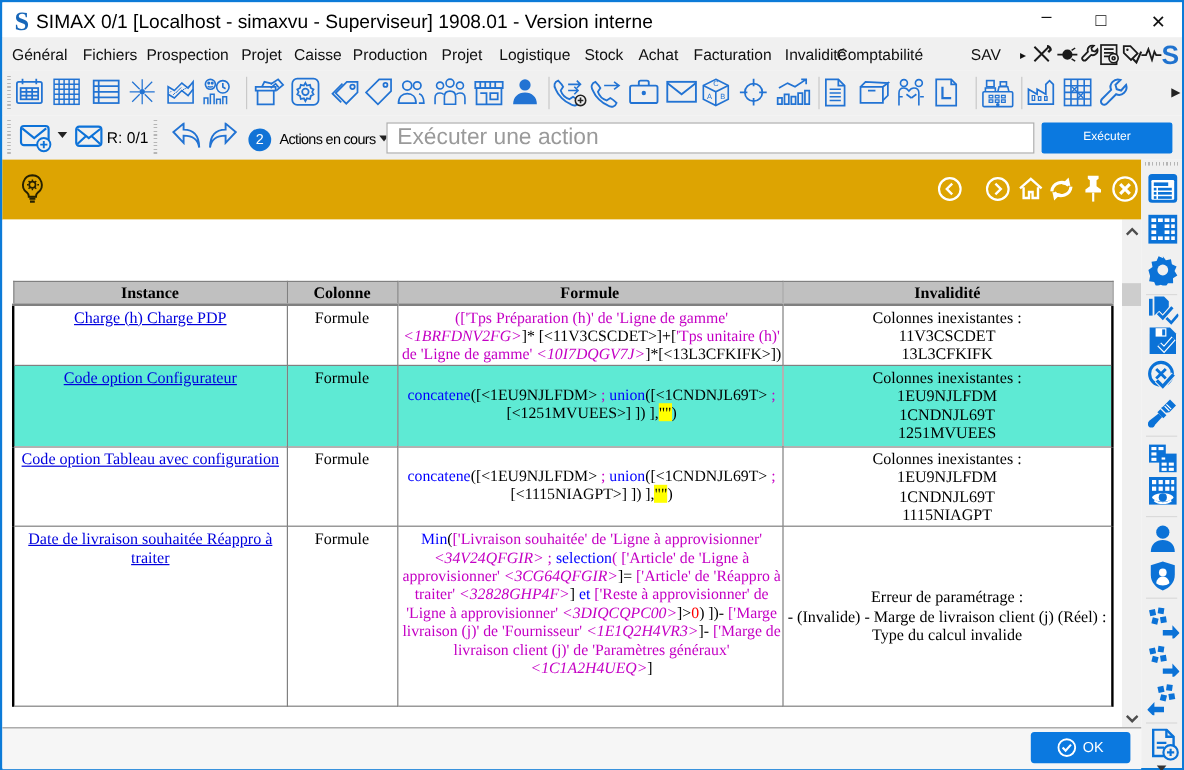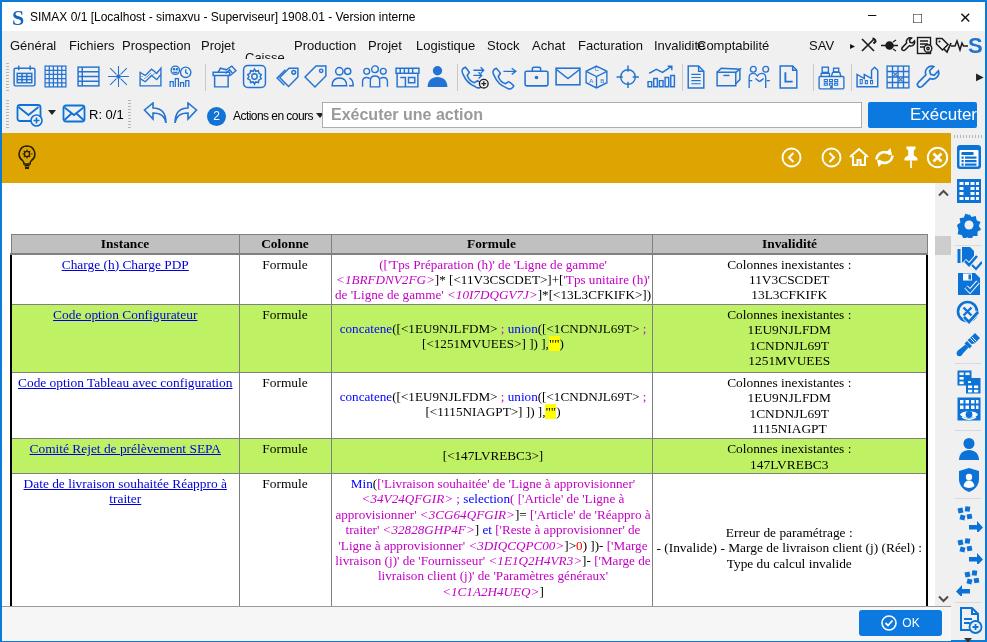--- a/index.html
+++ b/index.html
@@ -3,21 +3,21 @@
 <meta charset="utf-8">
 <style>
   html,body{margin:0;padding:0;}
   body{width:987px;height:642px;overflow:hidden;font-family:"Liberation Sans",sans-serif;}
   #win{position:absolute;left:0;top:0;width:987px;height:642px;background:#fff;
        border-top:2px solid #0c7bd8;border-left:2px solid #0c7bd8;border-right:2px solid #0c7bd8;border-bottom:2px solid #0c7bd8;box-sizing:border-box;}
   .abs{position:absolute;}
   
   #titlebar{left:0;top:0;width:983px;height:29px;background:#fff;}
   #slogo{left:10px;top:3px;font:bold 22px "Liberation Serif",serif;color:#1766b8;}
-  #title{left:28px;top:8px;font-size:12px;color:#000;}
+  #title{left:28px;top:8px;font-size:16px;color:#000;}
   .winbtn{top:7px;font-size:15px;color:#111;font-weight:400;}
   
   #menubar{left:0;top:29px;width:983px;height:28px;background:#f0f0f0;}
   .mi{position:absolute;top:7px;font-size:13px;color:#101010;}
   
   #toolbar1{left:0;top:57px;width:983px;height:37px;background:#f0f0f0;}
   #toolbar2{left:0;top:94px;width:983px;height:37px;background:#f0f0f0;}
   .grip{position:absolute;width:3px;background-image:repeating-linear-gradient(to bottom,#b5b5b5 0 1px,transparent 1px 3px);}
   .ticon{position:absolute;top:5px;}
   
@@ -36,21 +36,21 @@
   #bottombar{left:0;top:604px;width:949px;height:34px;background:#f6f6f6;border-top:1px solid #9a9a9a;}
   #okbtn{position:absolute;left:857px;top:3px;width:83px;height:26px;background:#0b79e0;border-radius:3px;color:#fff;font-size:13px;display:flex;align-items:center;justify-content:center;gap:5px;}
   
   #tbl{position:absolute;left:8px;top:51px;border-collapse:collapse;table-layout:fixed;width:916px;
        font-family:"Liberation Serif",serif;font-size:13.4px;color:#000;text-align:center;}
   #tbl td,#tbl th{border:1px solid #808080;padding:2px 3px 1px 3px;line-height:15.4px;overflow:hidden;box-sizing:border-box;}
   #tbl th{background:#c0c0c0;font-size:13.4px;height:19px;padding:0 3px;border-bottom:2px solid #808080;}
   #tbl td{vertical-align:top;background:#fff;}
   #tbl td:first-child{border-left:2px solid #000;}
   #tbl td:last-child{border-right:2px solid #000;margin-top:32px;}
-  #tbl tr.alt td{background:#bef264;}
+  #tbl tr.alt td{background:#5eead4;}
   #tbl td.f{vertical-align:top;font-size:13.15px;white-space:nowrap;padding-right:0;}
   a.lk{color:#0000dd;text-decoration:underline;}
   .m{color:#c400c4;}
   .mi2{color:#c400c4;font-style:italic;}
   .b{color:#0000ff;}
   .r{color:#ff0000;}
   .hy{background:#ffff00;}
 </style>
 </head>
 <body>
@@ -60,21 +60,21 @@
     <div class="abs" id="title">SIMAX 0/1 [Localhost - simaxvu - Superviseur] 1908.01 - Version interne</div>
     <div class="abs winbtn" style="left:866px;top:3px;">–</div>
     <div class="abs winbtn" style="left:911px;">□</div>
     <div class="abs winbtn" style="left:957px;">✕</div>
   </div>
   <div class="abs" id="menubar">
     <span class="mi" style="left:8px;">Général</span>
     <span class="mi" style="left:67px;">Fichiers</span>
     <span class="mi" style="left:120px;">Prospection</span>
     <span class="mi" style="left:199px;">Projet</span>
-    <span class="mi" style="left:243px;margin-top:12px;">Caisse</span>
+    <span class="mi" style="left:243px;">Caisse</span>
     <span class="mi" style="left:292px;">Production</span>
     <span class="mi" style="left:366px;">Projet</span>
     <span class="mi" style="left:414px;">Logistique</span>
     <span class="mi" style="left:485px;">Stock</span>
     <span class="mi" style="left:530px;">Achat</span>
     <span class="mi" style="left:576px;">Facturation</span>
     <span class="mi" style="left:652px;">Invalidité</span>
     <span class="mi" style="left:695px;">Comptabilité</span>
     <span class="mi" style="left:807px;">SAV</span>
     <span class="mi" style="left:848px;font-size:10px;top:9px;">▸</span>
@@ -359,22 +359,22 @@
         <path d="M24 21c-1-7-5-10-13-10v6L2.5 8 11 1v5c9 0 13 6 13 15z" fill="none" stroke="#2273d3" stroke-width="1.6"></path>
       </svg>
     <svg class="abs" style="left:170px;top:6px;" width="27" height="24" viewBox="0 0 27 24">
         <g transform="translate(27,0) scale(-1,1)">
           <path d="M24 21c-1-7-5-10-13-10v6L2.5 8 11 1v5c9 0 13 6 13 15z" fill="none" stroke="#2273d3" stroke-width="1.6"></path>
         </g>
       </svg>
     <div class="abs" style="left:205px;top:11px;width:19px;height:19px;border-radius:50%;background:#1273d6;color:#fff;font-size:12px;text-align:center;line-height:19px;">2</div>
     <div class="abs" style="left:231px;top:13px;font-size:12px;letter-spacing:-0.55px;">Actions en cours</div>
     <div class="abs" style="left:314px;top:17px;width:0;height:0;border-left:4px solid transparent;border-right:4px solid transparent;border-top:5px solid #222;"></div>
-    <div class="abs" style="left:320px;top:6px;width:540px;height:26px;background:#fff;border:1px solid #adadad;box-sizing:border-box;font-size:16px;color:#9a9a9a;line-height:24px;padding-left:8px;font-weight:bold;">Exécuter une action</div>
-    <div class="abs" style="left:866px;top:6px;width:109px;height:26px;background:#0b79e0;border-radius:2px;color:#fff;font-size:17px;text-align:right;line-height:26px;">Exécuter</div>
+    <div class="abs" style="left:320px;top:6px;width:540px;height:26px;background:#fff;border:1px solid #adadad;box-sizing:border-box;font-size:19px;color:#9a9a9a;line-height:24px;padding-left:8px;">Exécuter une action</div>
+    <div class="abs" style="left:866px;top:6px;width:109px;height:26px;background:#0b79e0;border-radius:2px;color:#fff;font-size:10px;text-align:center;line-height:26px;">Exécuter</div>
   </div>
   <div class="abs" id="orangebar">
     <svg class="abs" style="left:14px;top:11px;" width="22" height="28" viewBox="0 0 22 28">
         <g fill="none" stroke="#262000" stroke-width="1.6">
           <path d="M11 2a8 8 0 014.5 14.5c-1 .8-1.5 2-1.5 3.5H8c0-1.5-.5-2.7-1.5-3.5A8 8 0 0111 2z"></path>
           <path d="M8.5 21.5h5M9 24h4" stroke-width="1.8"></path>
           <circle cx="11" cy="10" r="2.6" stroke-width="1.4"></circle>
           <path d="M11 5.5v1.4M11 13.1v1.4M6.5 10h1.4M15.1 10h1.4M7.8 6.8l1 1M13.2 12.2l1 1M14.2 6.8l-1 1M8.8 12.2l-1 1" stroke-width="1.2"></path>
         </g>
       </svg>
@@ -436,26 +436,20 @@
         <td>Formule</td>
         <td class="f" style="padding-top:16px;"><span class="b">concatene</span>([&lt;1EU9NJLFDM&gt;<span class="m"> ; </span><span class="b">union</span>([&lt;1CNDNJL69T&gt;<span class="m"> ;</span><br>[&lt;1251MVUEES&gt;] ]) ],<span class="hy">""</span>)</td>
         <td>Colonnes inexistantes :<br>1EU9NJLFDM<br>1CNDNJL69T<br>1251MVUEES</td>
       </tr>
       <tr>
         <td style="height:66.5px;"><a class="lk">Code option Tableau avec configuration</a></td>
         <td>Formule</td>
         <td class="f" style="padding-top:16px;"><span class="b">concatene</span>([&lt;1EU9NJLFDM&gt;<span class="m"> ; </span><span class="b">union</span>([&lt;1CNDNJL69T&gt;<span class="m"> ;</span><br>[&lt;1115NIAGPT&gt;] ]) ],<span class="hy">""</span>)</td>
         <td>Colonnes inexistantes :<br>1EU9NJLFDM<br>1CNDNJL69T<br>1115NIAGPT</td>
       </tr>
-      <tr class="alt">
-        <td style="height:34px;"><a class="lk">Comité Rejet de prélèvement SEPA</a></td>
-        <td>Formule</td>
-        <td class="f" style="padding-top:9px;">[&lt;147LVREBC3&gt;]</td>
-        <td>Colonnes inexistantes :<br>147LVREBC3</td>
-      </tr>
       <tr>
         <td style="height:150px;"><a class="lk">Date de livraison souhaitée Réappro à<br>traiter</a></td>
         <td>Formule</td>
         <td class="f"><span class="b">Min</span>(<span class="m">['Livraison souhaitée' de 'Ligne à approvisionner'<br></span><span class="mi2">&lt;34V24QFGIR&gt;</span><span class="m"> ; </span><span class="b">selection</span><span class="m">( ['Article' de 'Ligne à<br>approvisionner' </span><span class="mi2">&lt;3CG64QFGIR&gt;</span>]= <span class="m">['Article' de 'Réappro à<br>traiter' </span><span class="mi2">&lt;32828GHP4F&gt;</span>] <span class="b">et</span><span class="m"> ['Reste à approvisionner' de<br>'Ligne à approvisionner' </span><span class="mi2">&lt;3DIQCQPC00&gt;</span>]&gt;<span class="r">0</span>) ])- <span class="m">['Marge<br>livraison (j)' de 'Fournisseur' </span><span class="mi2">&lt;1E1Q2H4VR3&gt;</span>]- <span class="m">['Marge de<br>livraison client (j)' de 'Paramètres généraux'<br></span><span class="mi2">&lt;1C1A2H4UEQ&gt;</span>]</td>
         <td style="padding-top:51px;">Erreur de paramétrage :<br>- (Invalide) - Marge de livraison client (j) (Réel) :<br>Type du calcul invalide</td>
       </tr>
     </tbody>
       </table>
   </div>
   <div class="abs" id="vscroll">

